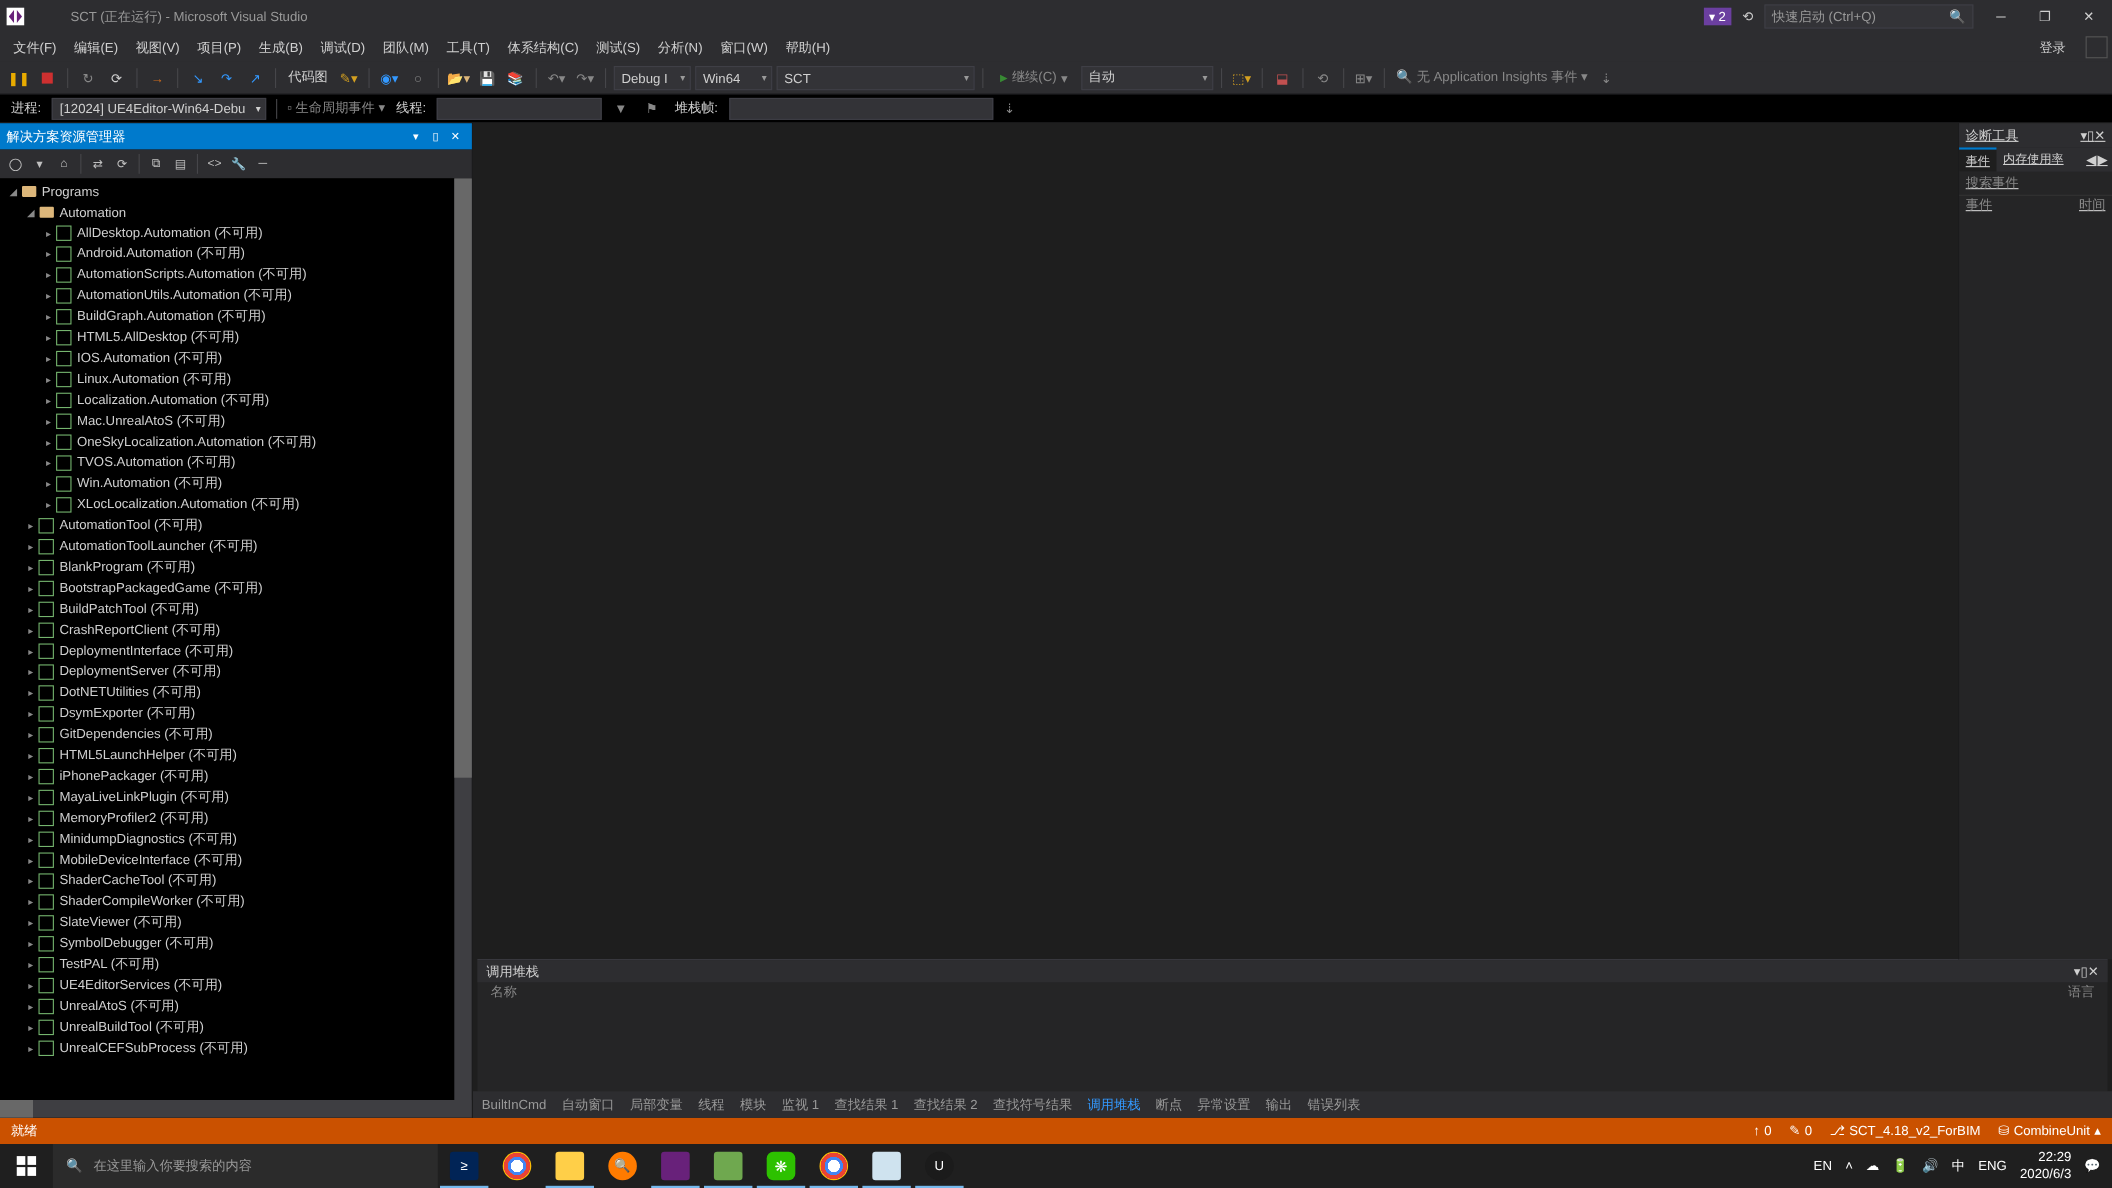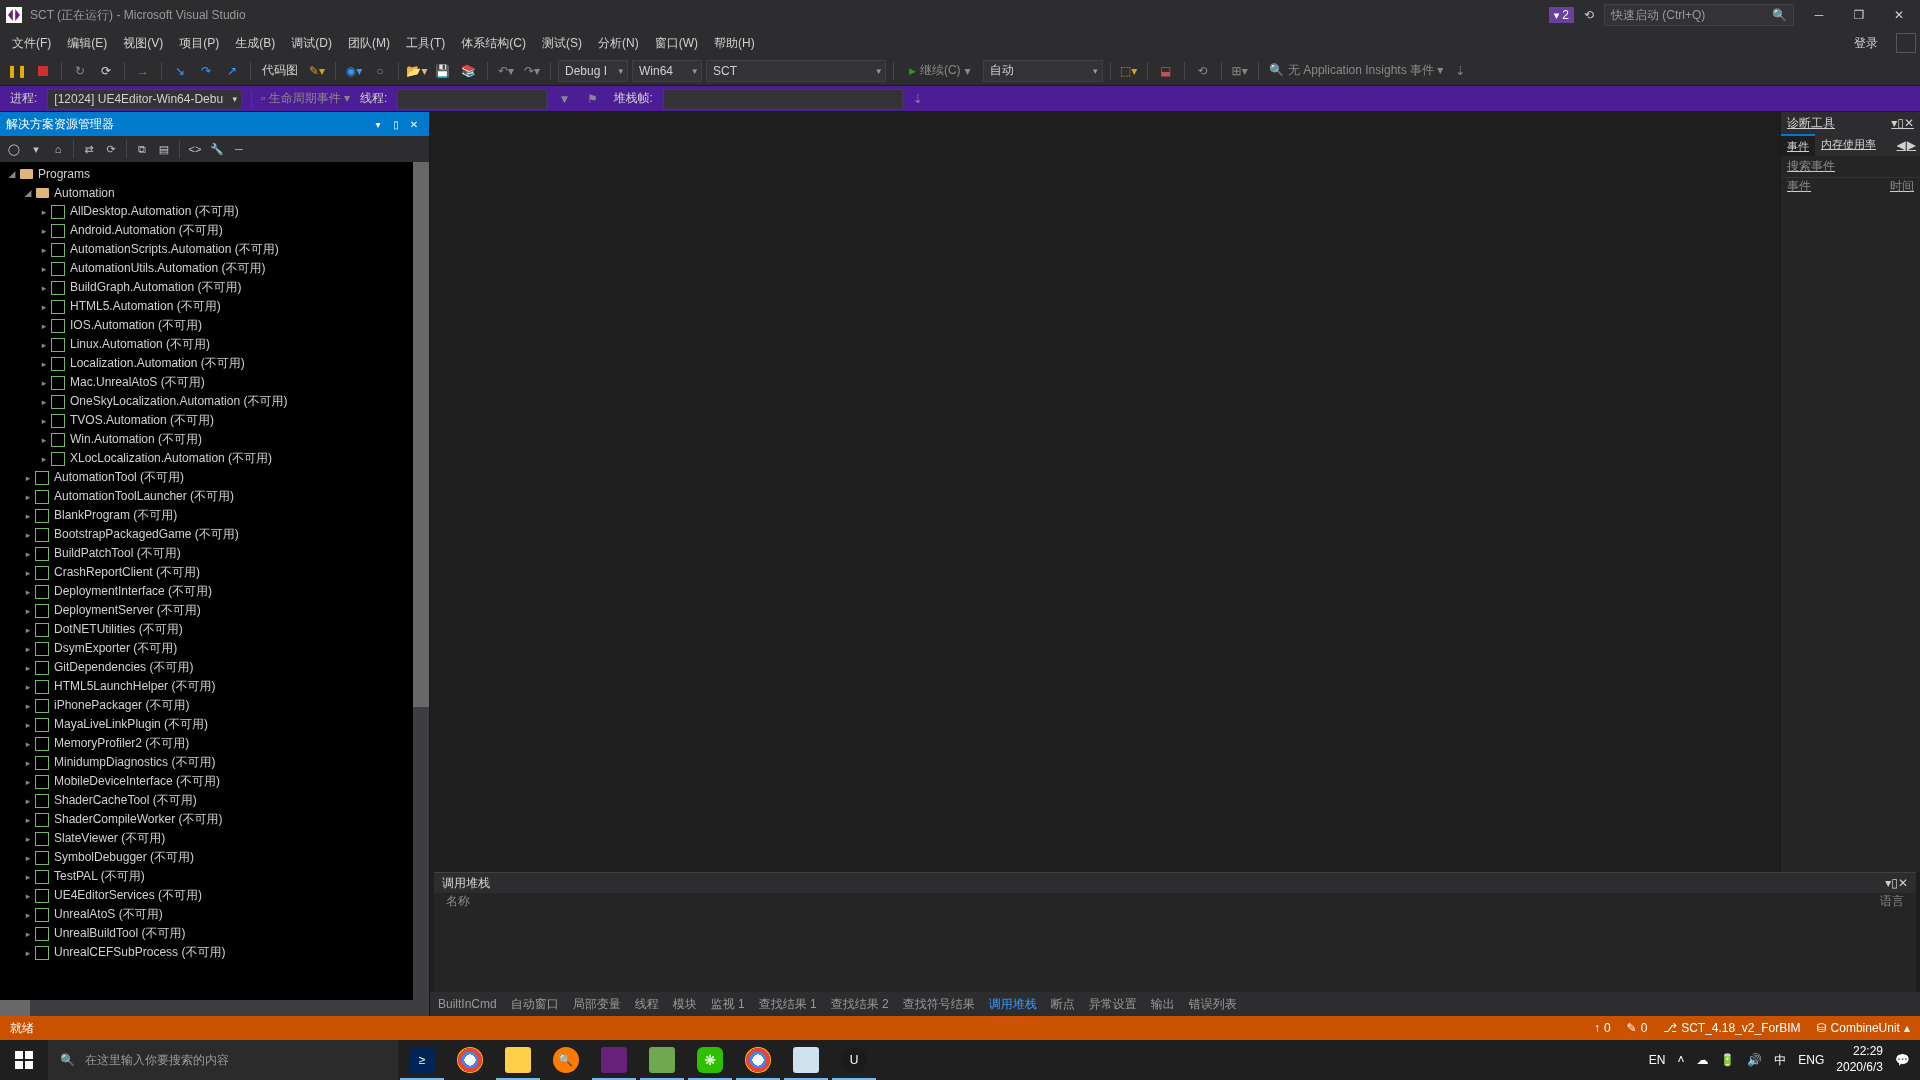--- a/index.html
+++ b/index.html
@@ -1,19 +1,19 @@
 <!DOCTYPE html>
 <html><head>
 <meta charset="utf-8">
 <style>
 * { margin:0; padding:0; box-sizing:border-box; font-family:"Microsoft YaHei","Segoe UI",sans-serif; font-size:12px; }
 body { background:#2d2d30; color:#d0d0d0; overflow:hidden; width:1920px; height:1080px; position:relative; }
 
 
-.titlebar { height:30px; background:#2d2d30; display:flex; align-items:center; padding:0 6px; }
+.titlebar { height:30px; background:#2d2d30; display:flex; align-items:center; padding:0 6px;gap:34px; }
 .titlebar .vs-icon { width:16px; height:16px; background:#fff; position:relative; margin-right:8px; }
 .titlebar .vs-icon::before { content:""; position:absolute; inset:2px; background:#68217a; clip-path:polygon(0 50%,40% 0,40% 100%); }
 .titlebar .vs-icon::after { content:""; position:absolute; inset:2px; background:#68217a; clip-path:polygon(60% 0,100% 50%,60% 100%); }
 .title-text { color:#999; }
 .title-right { margin-left:auto; display:flex; align-items:center; gap:10px; }
 .notif { background:#6b3fa0; color:#fff; padding:1px 5px; font-size:11px; display:flex; align-items:center; gap:3px; }
 .search-box { background:#333337; border:1px solid #3f3f46; width:190px; height:22px; color:#999; padding:0 6px; display:flex; align-items:center; }
 .search-box span { flex:1; }
 .win-btn { width:30px; height:22px; display:flex; align-items:center; justify-content:center; color:#d0d0d0; cursor:pointer; }
 
@@ -30,21 +30,21 @@
 .tbtn.stop::before { content:""; width:10px; height:10px; background:#ce3030; }
 .tbtn.blue { color:#3399ff; }
 .sep { width:1px; height:18px; background:#46464a; margin:0 3px; }
 .tool-combo { background:#333337; border:1px solid #3f3f46; height:22px; padding:0 18px 0 6px; color:#d0d0d0; display:flex; align-items:center; min-width:60px; position:relative; cursor:pointer; }
 .tool-combo::after { content:"▾"; position:absolute; right:4px; font-size:9px; color:#999; }
 .tool-label { color:#d0d0d0; padding:0 4px; }
 .continue-btn { display:flex; align-items:center; gap:4px; padding:0 8px; height:22px; color:#888;text-align:right; }
 .continue-btn::before { content:"▶"; color:#388a34; font-size:9px; }
 
 
-.toolbar2 { height:26px; background:#4c1d95; display:flex; align-items:center; padding:0 6px; gap:6px; border-bottom:1px solid #1b1b1c; }
+.toolbar2 { height:26px; background:#000000; display:flex; align-items:center; padding:0 6px; gap:6px; border-bottom:1px solid #1b1b1c; }
 .proc-combo { background:#333337; border:1px solid #3f3f46; height:20px; padding:0 18px 0 6px; color:#d0d0d0; display:flex; align-items:center; min-width:140px; position:relative; }
 .proc-combo::after { content:"▾"; position:absolute; right:4px; font-size:9px; }
 .grey-label { color:#888; }
 .wide-input { background:#333337; border:1px solid #3f3f46; height:20px; width:150px; }
 
 
 .main { display:flex; height:calc(100% - 30px - 26px - 30px - 26px - 24px - 40px); }
 
 
 .panel { width:430px; background:#000000; display:flex; flex-direction:column; border-right:1px solid #1b1b1c; }
@@ -276,21 +276,21 @@
           <span>AutomationUtils.Automation (不可用)</span>
         </div>
         <div class="tree-row" style="padding-left: 38px;">
           <span class="exp">▸</span>
           <span class="ficon cs-ico"></span>
           <span>BuildGraph.Automation (不可用)</span>
         </div>
         <div class="tree-row" style="padding-left: 38px;">
           <span class="exp">▸</span>
           <span class="ficon cs-ico"></span>
-          <span>HTML5.Automation (不可用)</span>
+          <span>HTML5.AllDesktop (不可用)</span>
         </div>
         <div class="tree-row" style="padding-left: 38px;">
           <span class="exp">▸</span>
           <span class="ficon cs-ico"></span>
           <span>IOS.Automation (不可用)</span>
         </div>
         <div class="tree-row" style="padding-left: 38px;">
           <span class="exp">▸</span>
           <span class="ficon cs-ico"></span>
           <span>Linux.Automation (不可用)</span>

